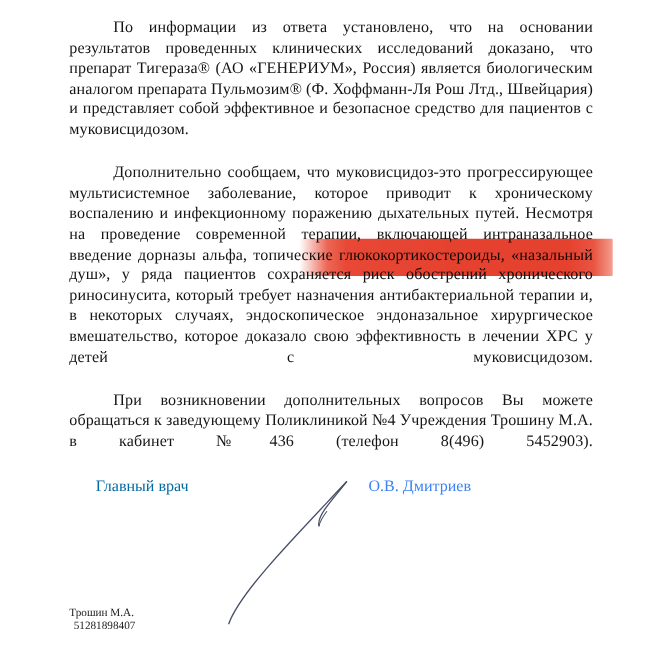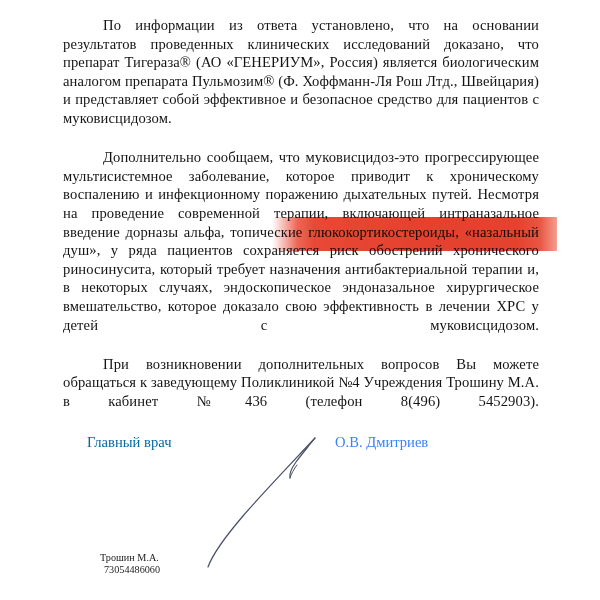--- a/index.html
+++ b/index.html
@@ -105,21 +105,21 @@
 
   
   #footer-block {
     position: absolute;
     left: 63px;
     top: 552px;
     font-size: 10.2px;
     line-height: 12.4px;
     color: #1c1c1c;
   }
-  #footer-block .f-line { white-space: nowrap; margin-left: 37px; }
+  #footer-block .f-line { white-space: nowrap; }
   #footer-block .f-phone { padding-left: 4px; }
 </style>
 </head>
 <body>
 
 <div id="page">
 
   <div class="body-block">
     <p class="para">По информации из ответа установлено, что на основании результатов проведенных клинических исследований доказано, что препарат Тигераза® (АО «ГЕНЕРИУМ», Россия) является биологическим аналогом препарата Пульмозим® (Ф. Хоффманн-Ля Рош Лтд., Швейцария) и представляет собой эффективное и безопасное средство для пациентов с муковисцидозом.</p>
     <p class="para">Дополнительно сообщаем, что муковисцидоз-это прогрессирующее мультисистемное заболевание, которое приводит к хроническому воспалению и инфекционному поражению дыхательных путей. Несмотря на проведение современной терапии, включающей интраназальное введение дорназы альфа, топические глюкокортикостероиды, «назальный душ», у ряда пациентов сохраняется риск обострений хронического риносинусита, который требует назначения антибактериальной терапии и, в некоторых случаях, эндоскопическое эндоназальное хирургическое вмешательство, которое доказало свою эффективность в лечении ХРС у детей с муковисцидозом.</p>
@@ -134,16 +134,16 @@
   </div>
 
   <svg id="signature-mark" viewBox="0 0 150 150">
     <path d="M23 139 C 27 128, 40 109, 58 88 C 76 67, 100 42, 130 10" fill="none" stroke="#4a5068" stroke-width="1.25" stroke-linecap="round" stroke-linejoin="round"></path>
     <path d="M130 10 C 123 19, 116 27, 111 34 C 106 41, 104 46, 105 50" fill="none" stroke="#4a5068" stroke-width="1.2" stroke-linecap="round" stroke-linejoin="round"></path>
     <path d="M105 50 C 106 46, 109 41, 112 37" fill="none" stroke="#4a5068" stroke-width="1.0" stroke-linecap="round" stroke-linejoin="round"></path>
   </svg>
 
   <div id="footer-block">
     <div class="f-line">Трошин М.А.</div>
-    <div class="f-line f-phone">73054486060</div>
+    <div class="f-line f-phone">51281898407</div>
   </div>
 
 </div>
 
 </body></html>

